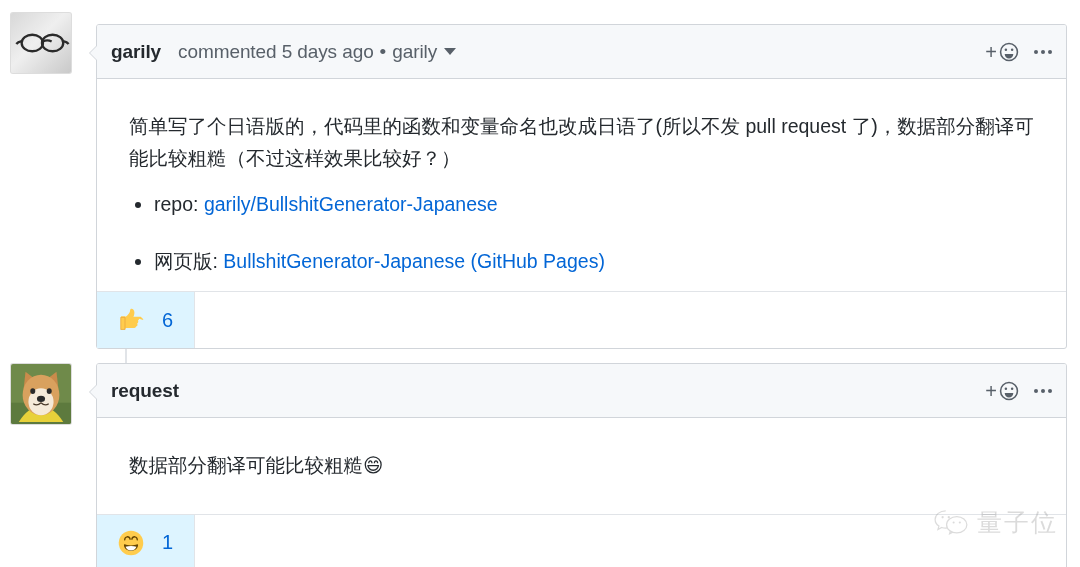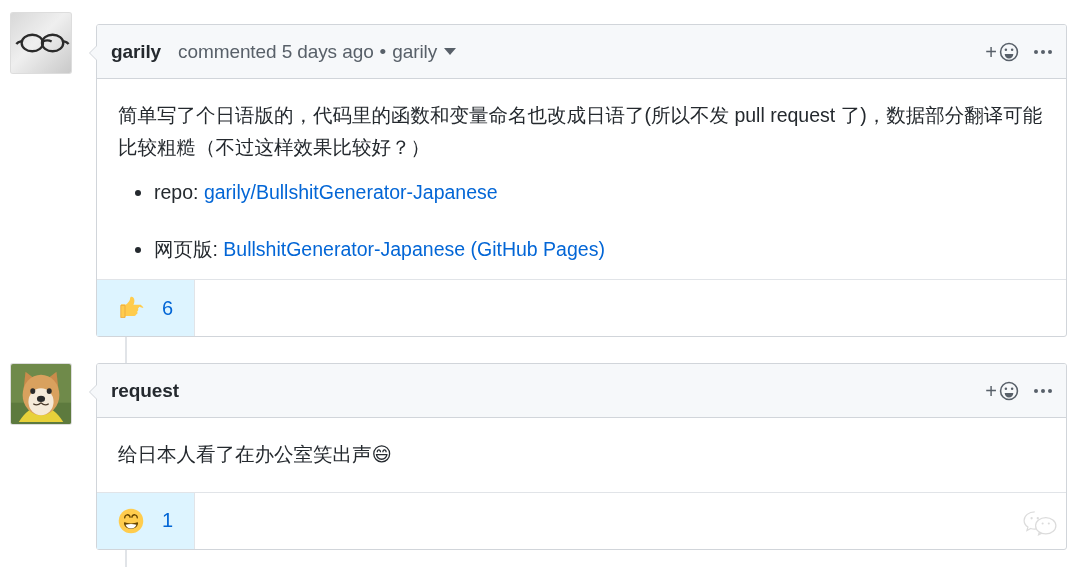--- a/index.html
+++ b/index.html
@@ -155,21 +155,21 @@
     display: block;
   }
 
   
   .comment-body {
     padding: 17px 17px 14px 17px;
     font-size: 19.5px;
     line-height: 1.62;
     color: #24292e;
   }
-  .comment-body p { margin: 4px; }
+  .comment-body p { margin: 15px; }
   .comment-body ul {
     margin: 14px 0 0 0;
     padding-left: 40px;
     list-style: disc;
   }
   .comment-body li { margin-bottom: 25px; }
   .comment-body li:last-child { margin-bottom: 0; }
   a.link {
     color: #0366d6;
     text-decoration: none;
@@ -341,21 +341,21 @@
           </div>
           <div class="kebab">
             <i></i>
             <i></i>
             <i></i>
           </div>
         </div>
       </div>
 
       <div class="comment-body" style="padding-bottom:17px;">
-        <p>给日本人看了在办公室笑出声😄</p>
+        <p>数据部分翻译可能比较粗糙😄</p>
       </div>
 
       <div class="reactions">
         <div class="reaction-pill">
           <span class="reaction-emoji">
             <svg width="26" height="26" viewBox="0 0 36 36">
               <circle cx="18" cy="18" r="17" fill="#FFCC4D"></circle>
               <path d="M18 21.5c-3.5 0-6.2-.6-8.5-1.6-.8-.3-1.3.2-1.3 1C8.2 24.5 11.6 29 18 29s9.8-4.5 9.8-8.1c0-.8-.5-1.3-1.3-1-2.3 1-5 1.6-8.5 1.6z" fill="#664500"></path>
               <path d="M10.5 23.2c2.3-.6 4.9-.9 7.5-.9s5.2.3 7.5.9c-1 3-3.7 5.1-7.5 5.1s-6.5-2.1-7.5-5.1z" fill="#FFF"></path>
               <path d="M9.4 14.6c-.5 0-.9-.4-1-.9-.3-2.6 1.5-4.9 4.1-5.2 2.6-.3 4.9 1.5 5.2 4.1.1.6-.3 1.1-.9 1.1s-1-.3-1.1-.9c-.2-1.5-1.5-2.5-3-2.4s-2.5 1.5-2.4 3c.1.6-.3 1.1-.9 1.2z" fill="#664500"></path>
@@ -377,13 +377,14 @@
     <g fill="none" stroke="#8b8b8b" stroke-width="1.4">
       <path d="M14 3.2C7.3 3.2 2 7.6 2 13c0 3 1.7 5.7 4.3 7.5L5.2 24.3l4.3-2.2c1.4.4 2.9.6 4.5.6 .5 0 1 0 1.5-.1"></path>
       <ellipse cx="26.5" cy="19" rx="11.5" ry="9.3"></ellipse>
       <path d="M22 27.3l-3.6 2 .9-3.2"></path>
     </g>
     <circle cx="10.5" cy="10.5" r="1.3" fill="#8b8b8b"></circle>
     <circle cx="17.5" cy="10.5" r="1.3" fill="#8b8b8b"></circle>
     <circle cx="23" cy="16.5" r="1.2" fill="#8b8b8b"></circle>
     <circle cx="30" cy="16.5" r="1.2" fill="#8b8b8b"></circle>
   </svg>
+  <span class="watermark-text">量子位</span>
 </div>
 
 </body></html>

